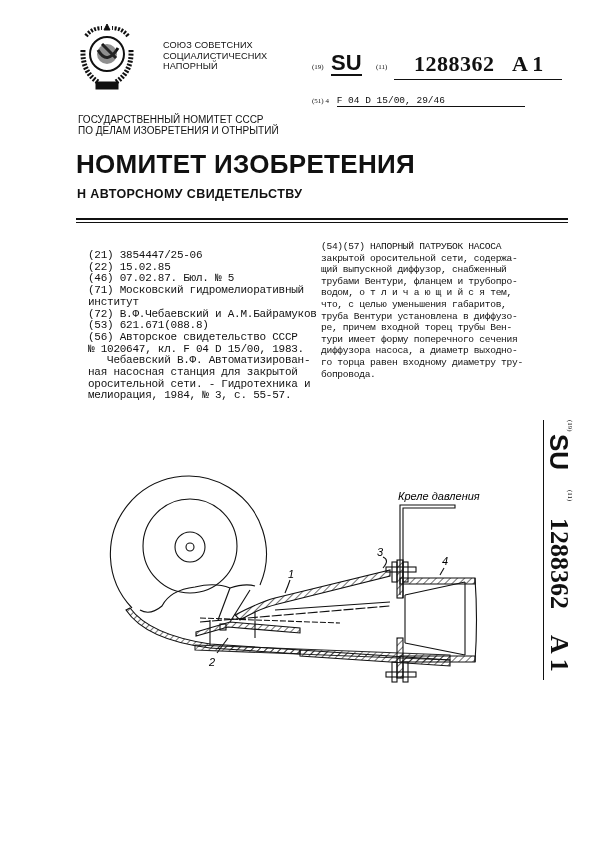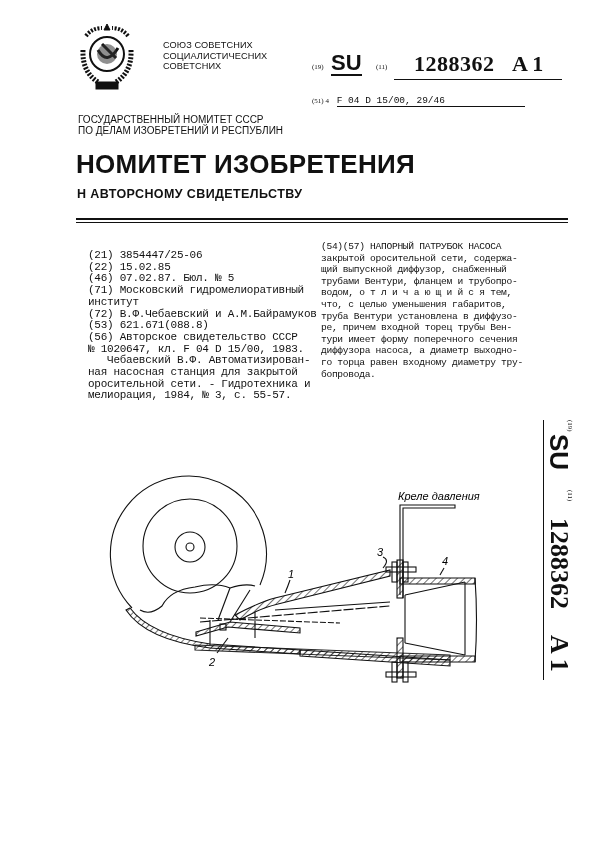--- a/index.html
+++ b/index.html
@@ -49,26 +49,26 @@
       <path d="M24 24 l14 14" stroke-width="3"></path>
       <circle cx="29" cy="34" r="10" fill="#333" stroke="none" opacity="0.55"></circle>
       <rect x="18" y="62" width="22" height="7" fill="#111"></rect>
     </g>
   </svg>
 </div>
 
 <div class="abs union">
   <div>СОЮЗ СОВЕТСНИХ</div>
   <div>СОЦИАЛИСТИЧЕСНИХ</div>
-  <div>СОВЕТСНИХ</div>
+  <div>НАПОРНЫЙ</div>
 </div>
 
 <div class="abs committee">
   <div>ГОСУДАРСТВЕННЫЙ НОМИТЕТ СССР</div>
-  <div>ПО ДЕЛАМ ИЗОБРЕТЕНИЙ И РЕСПУБЛИН</div>
+  <div>ПО ДЕЛАМ ИЗОБРЕТЕНИЯ И ОТНРЫТИЙ</div>
 </div>
 
 <div class="abs pubnum">
   <span class="lbl" style="left:0;top:13px;">(19)</span>
   <span class="su">SU</span>
   <span class="lbl" style="left:64px;top:13px;">(11)</span>
   <span class="num">1288362</span>
   <span class="kind">A 1</span>
   <span class="line"></span>
 </div>

